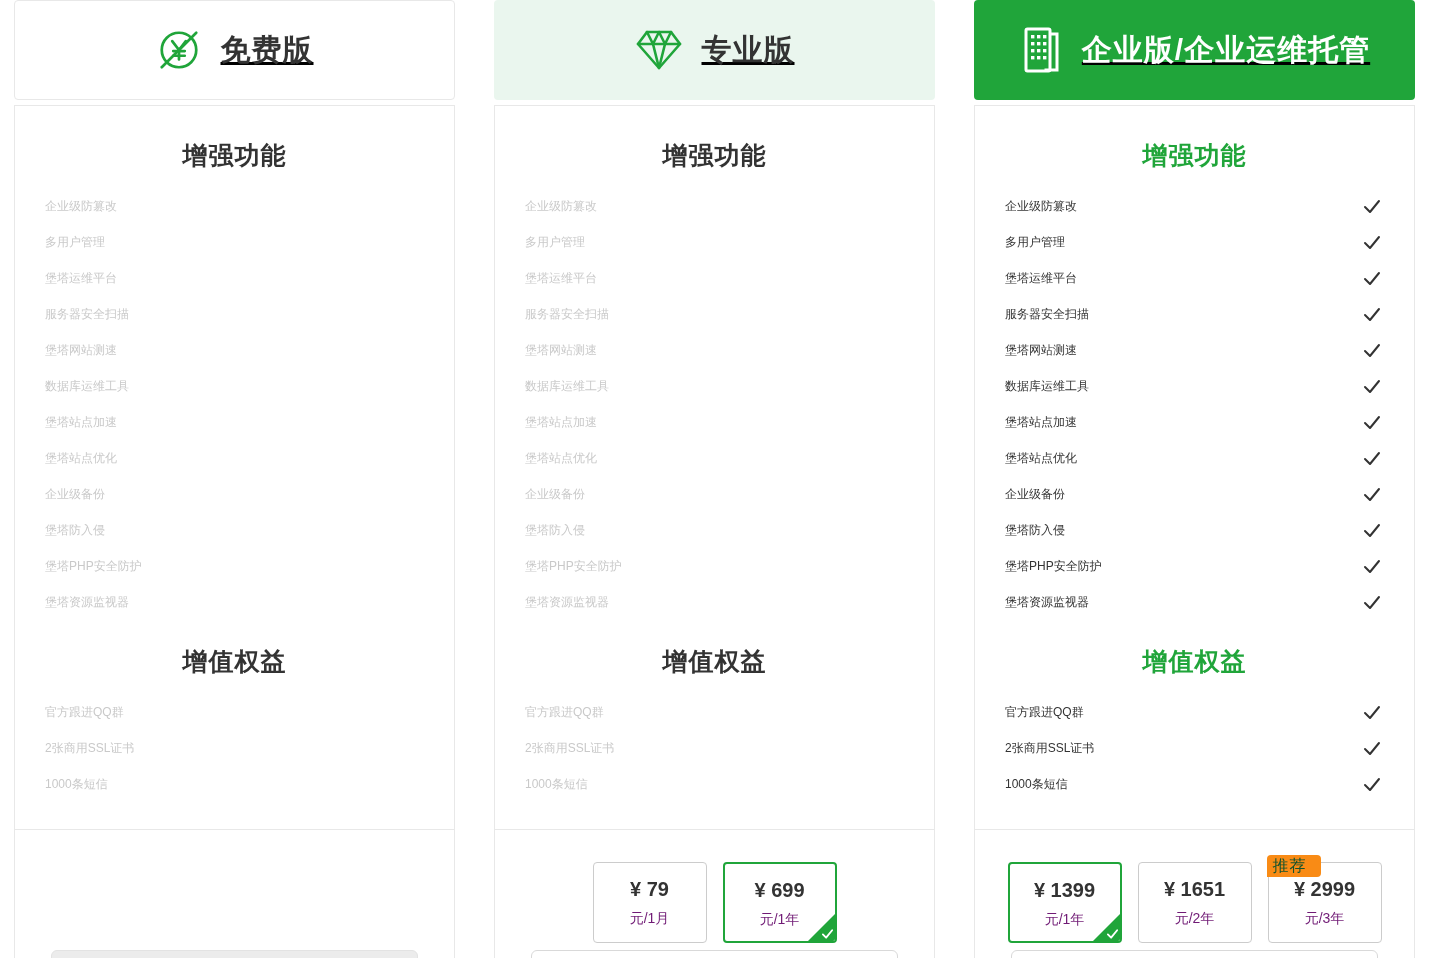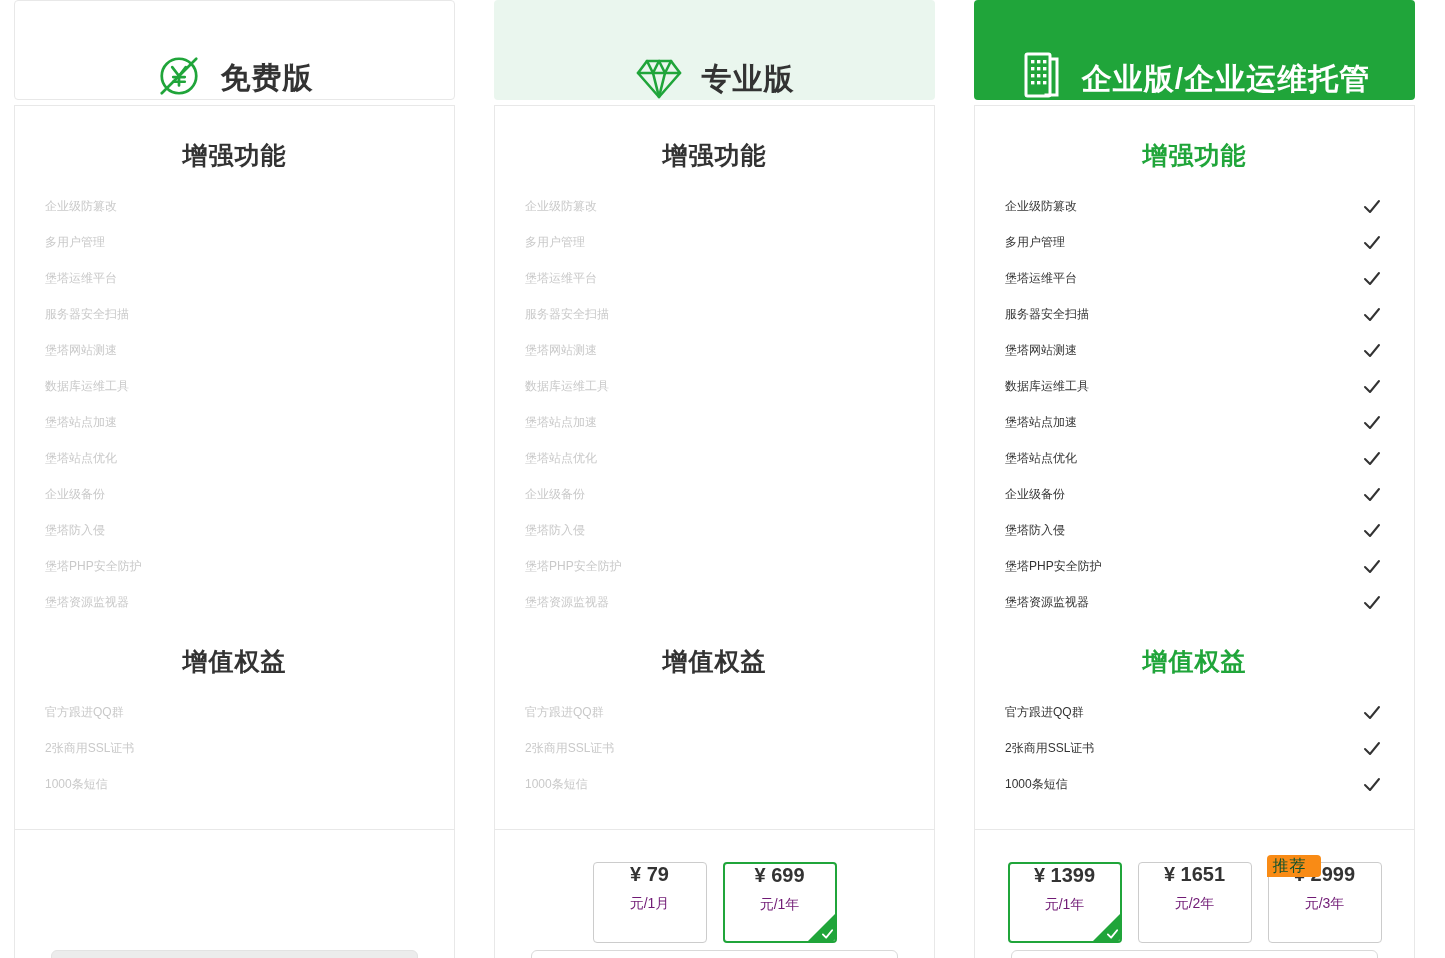--- a/index.html
+++ b/index.html
@@ -18,24 +18,25 @@
     font-family: "Liberation Sans", "DejaVu Sans", sans-serif;
     position: relative;
   }
   .column { position: absolute; top: 0; width: 441px; }
   #col-free { left: 14px; }
   #col-pro  { left: 494px; }
   #col-ent  { left: 974px; }
 
   .col-header {
     height: 100px;
-    display: flex; align-items: flex-end; justify-content: center;
+    display: flex; align-items: center; justify-content: center;
     gap: 19px;
     border-radius: 4px;
     background: #fff;
+    text-decoration: underline;
   }
   #col-free .col-header { border: 1px solid var(--border); }
   #col-pro  .col-header { background: var(--light-green-bg); }
   #col-ent  .col-header { background: var(--green); }
 
   .plan-title {
     font-size: 30px; font-weight: bold; color: var(--dark-text);
     letter-spacing: 1px;
   }
   #col-ent .plan-title { color: #ffffff; }
@@ -84,21 +85,21 @@
   }
   .price-btn {
     width: 114px; height: 81px;
     border: 1px solid #cccccc; border-radius: 4px;
     background: #fff;
     text-align: center;
     position: relative;
     cursor: pointer;
   }
   .price-btn.selected { border: 2px solid var(--green); }
-  .price-amount { display: block; font-size: 20px; font-weight: bold; color: var(--dark-text); margin-top: 0; }
+  .price-amount { display: block; font-size: 20px; font-weight: bold; color: var(--dark-text); margin-top: 15px; }
   .price-unit { display: block; font-size: 14px; color: #701a75; margin-top: 9px; }
 
   .corner-clip {
     position: absolute; inset: 0;
     border-radius: 2px; overflow: hidden;
     display: none; pointer-events: none;
   }
   .price-btn.selected .corner-clip { display: block; }
   .corner-triangle {
     position: absolute; right: 0; bottom: 0;

